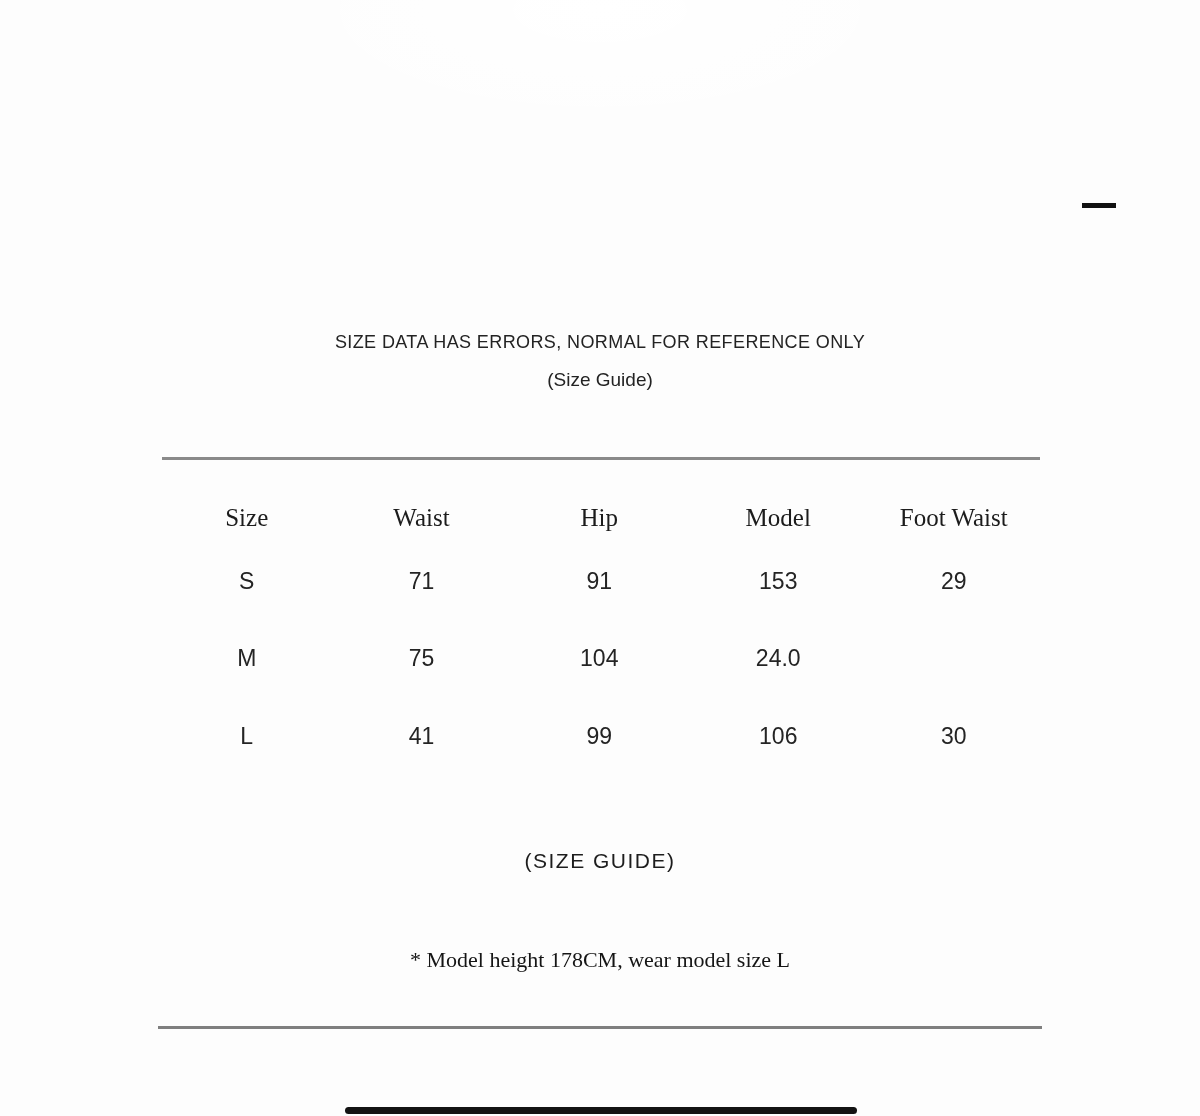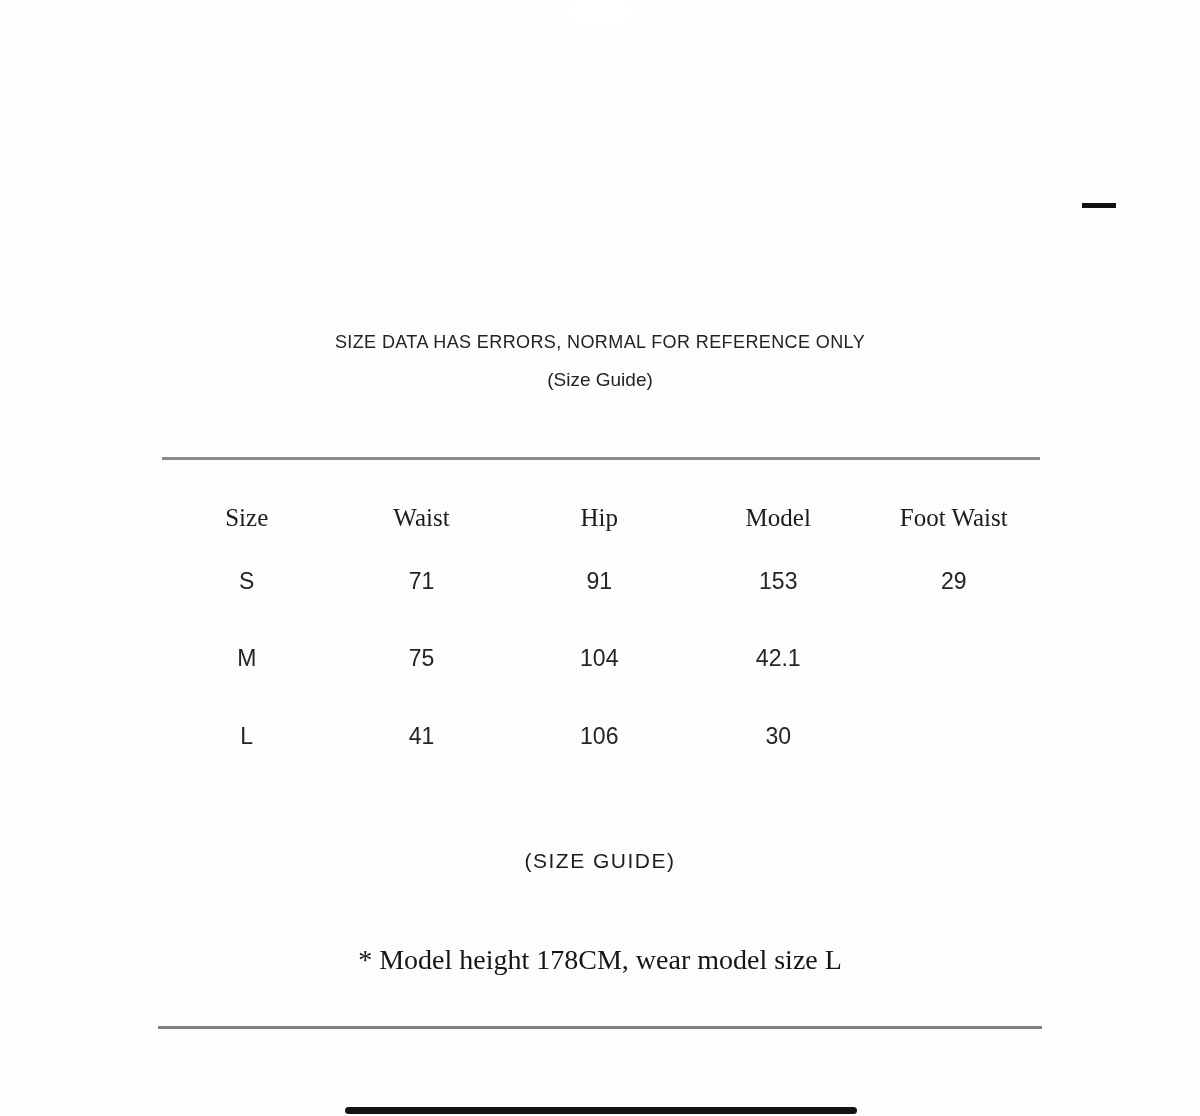--- a/index.html
+++ b/index.html
@@ -51,21 +51,21 @@
   .trow-s { top: 566px; }
   .trow-m { top: 643px; }
   .trow-l { top: 721px; }
   .section-label {
     top: 848px; font-size: 21px; line-height: 26px;
     letter-spacing: 1.5px; color: #1d1d1d;
   }
   .model-note {
     top: 942px;
     font-family: "Liberation Serif", serif;
-    font-size: 28px; line-height: 36px; color: #151515;
+    font-size: 22px; line-height: 36px; color: #151515;
   }
   .home-indicator {
     position: absolute; left: 345px; top: 1107px;
     width: 512px; height: 7px; border-radius: 4px;
     background: #131313;
   }
 </style>
 </head>
 <body>
 
@@ -92,26 +92,27 @@
   <div>71</div>
   <div>91</div>
   <div>153</div>
   <div>29</div>
 </div>
 
 <div class="trow trow-data trow-m">
   <div>M</div>
   <div>75</div>
   <div>104</div>
-  <div>42.1</div>
+  <div>24.0</div>
 </div>
 
 <div class="trow trow-data trow-l">
   <div>L</div>
   <div>41</div>
+  <div>99</div>
   <div>106</div>
   <div>30</div>
 </div>
 
 <div class="centered-text section-label">(SIZE GUIDE)</div>
 
 <div class="centered-text model-note">* Model height 178CM, wear model size L</div>
 
 <div class="divider divider-bottom"></div>
 

